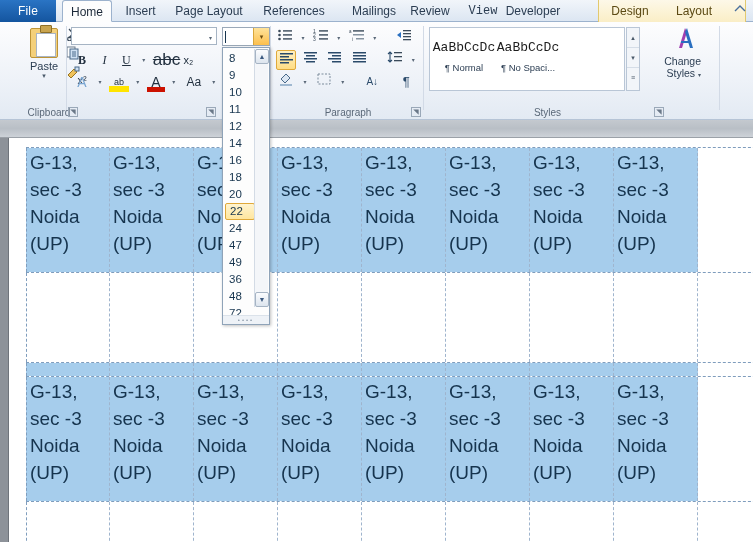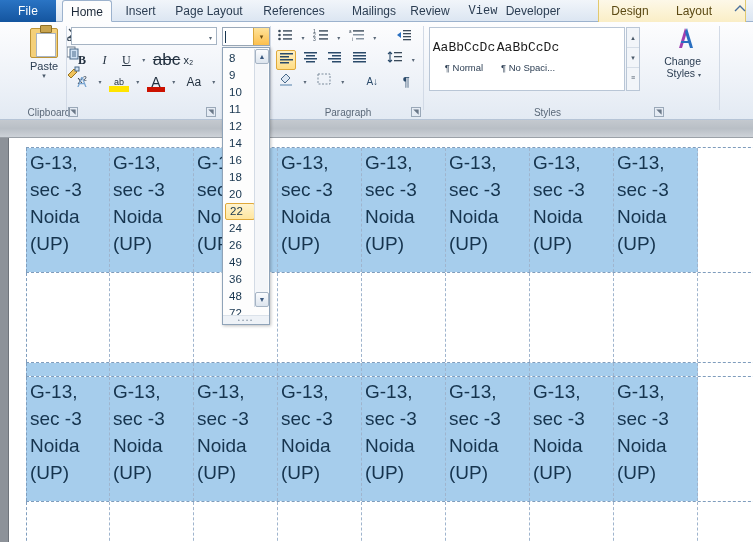--- a/index.html
+++ b/index.html
@@ -625,21 +625,21 @@
       <div class="size-item">9</div>
       <div class="size-item">10</div>
       <div class="size-item">11</div>
       <div class="size-item">12</div>
       <div class="size-item">14</div>
       <div class="size-item">16</div>
       <div class="size-item">18</div>
       <div class="size-item">20</div>
       <div class="size-item sel">22</div>
       <div class="size-item">24</div>
-      <div class="size-item">26</div>
+      <div class="size-item">47</div>
       <div class="size-item">49</div>
       <div class="size-item">36</div>
       <div class="size-item">48</div>
       <div class="size-item">72</div>
     </div>
   <div id="size-sb">
     <div class="sb-arrow" id="sb-up">▲</div>
     <div class="sb-arrow" id="sb-down">▼</div>
   </div>
   <div id="size-grip">••••</div>

